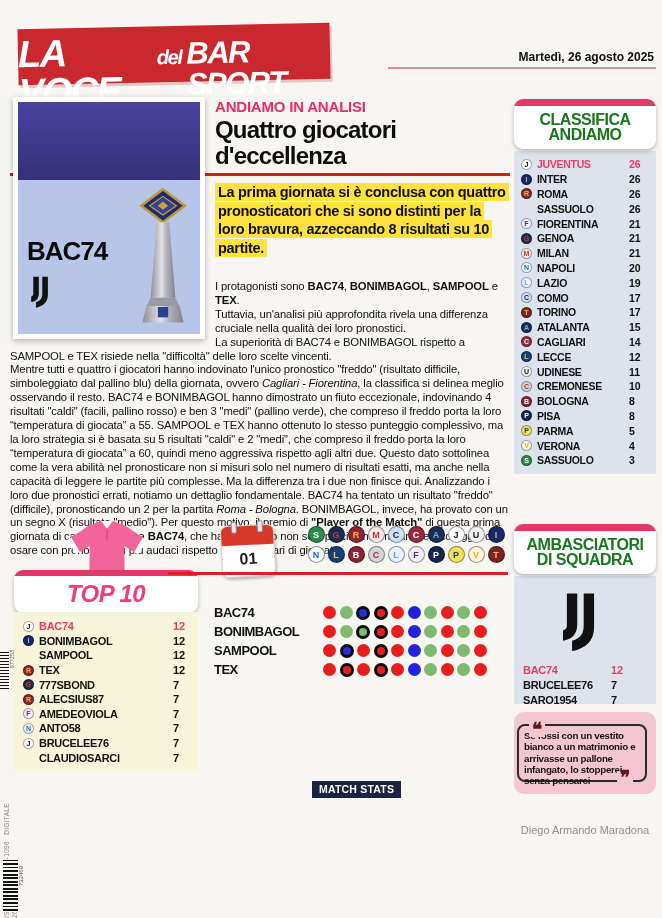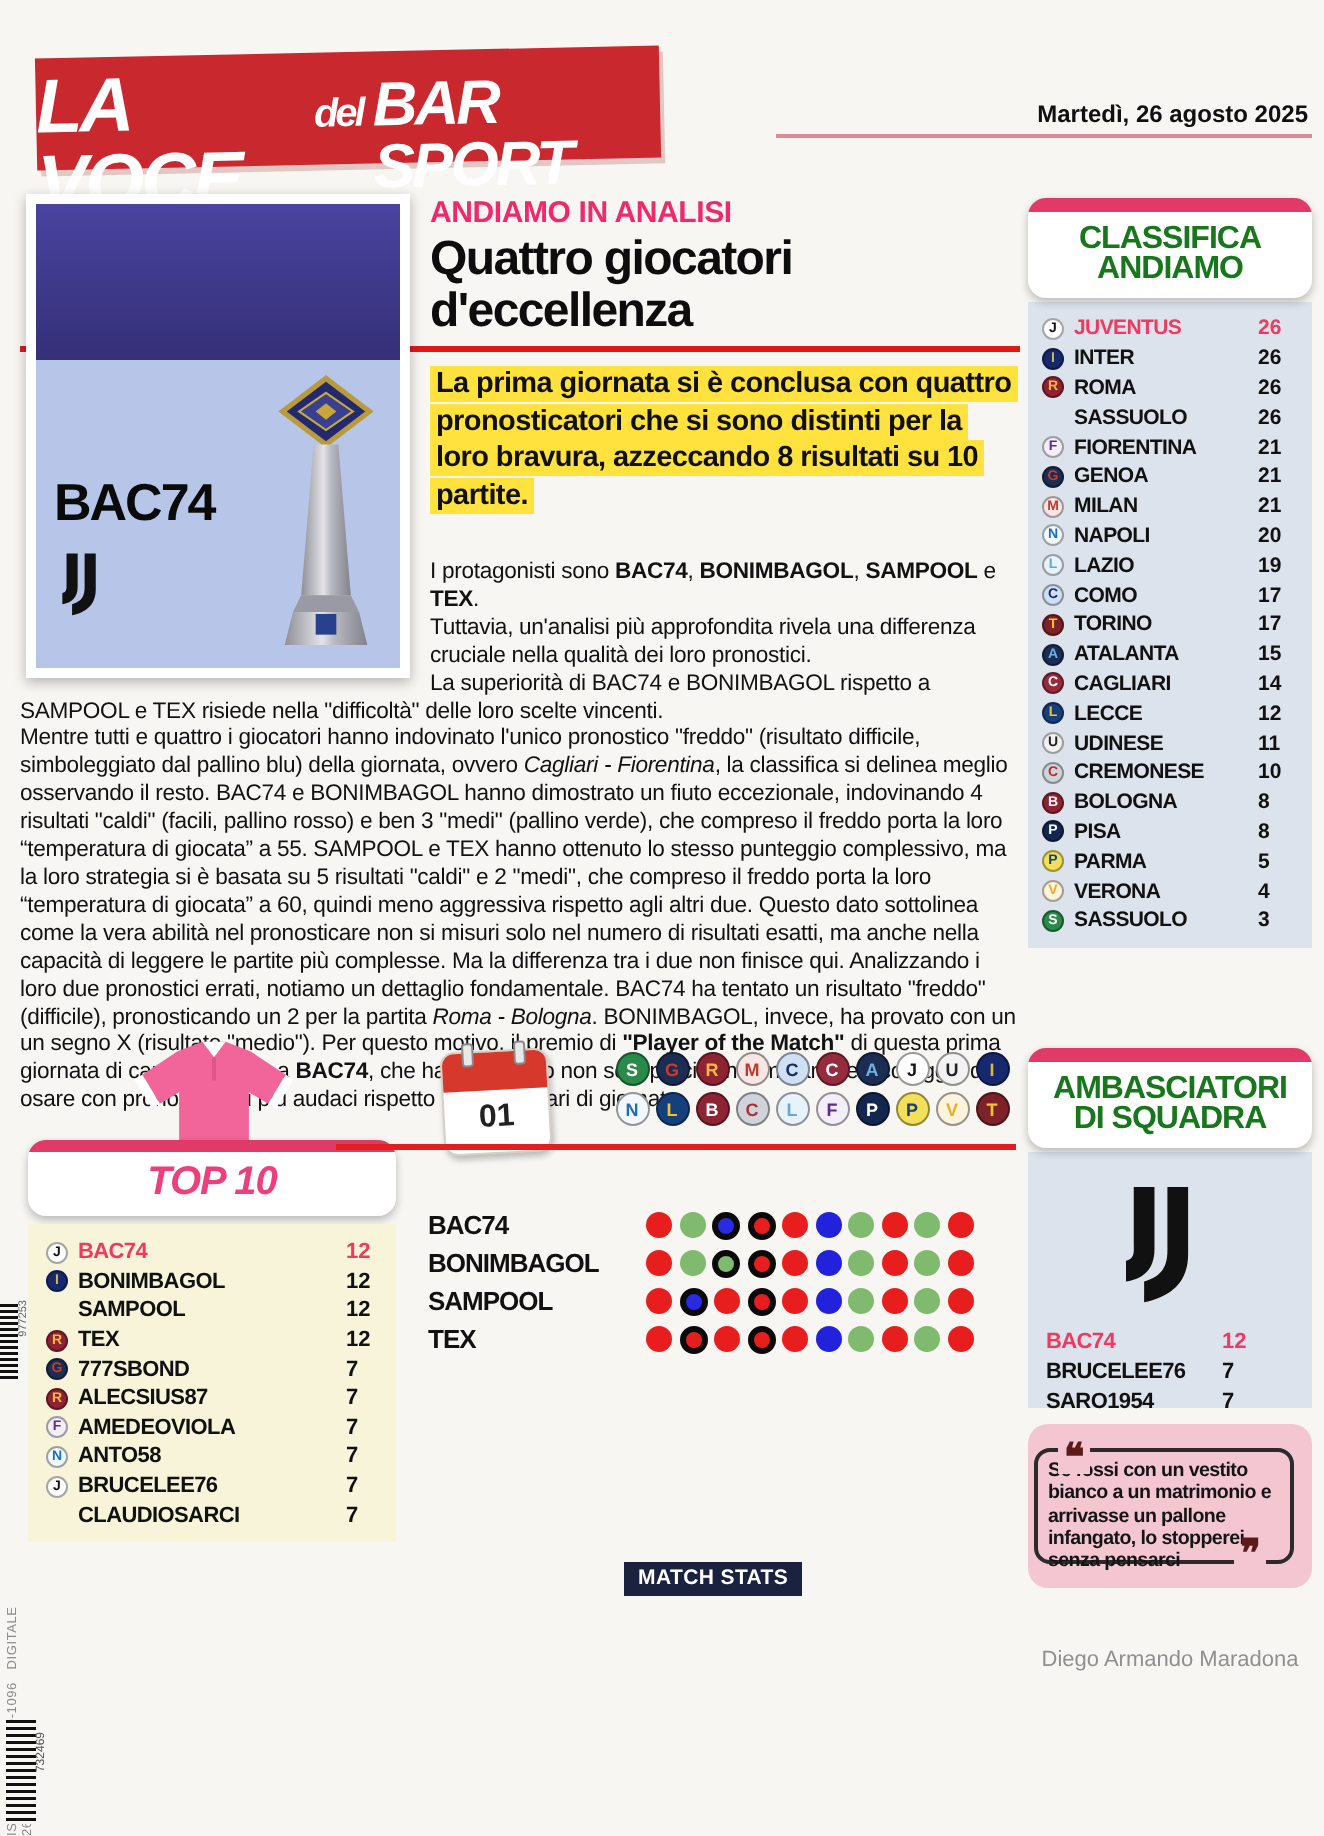--- a/index.html
+++ b/index.html
@@ -55,21 +55,21 @@
     border:1px solid rgba(0,0,0,.35);box-sizing:border-box;}
   .badge.empty{visibility:hidden;}
   .mbadge{width:17px;height:17px;border-radius:50%;margin:0 1.5px;display:flex;align-items:center;
     justify-content:center;font-size:9px;font-weight:900;border:1px solid rgba(0,0,0,.4);box-sizing:border-box;}
 
   
   .jersey{position:absolute;left:58px;top:518px;}
   .top10-head{position:absolute;left:14px;top:570px;width:184px;background:#fff;border-radius:9px;
     box-shadow:0 2px 4px rgba(0,0,0,.25);text-align:center;padding:10px 0 5px;box-sizing:border-box;overflow:hidden;}
   .top10-head::before{content:"";position:absolute;top:0;left:0;right:0;height:6px;background:#e23a68;}
-  .top10-title{color:#ee3f7d;font-weight:900;font-style:italic;font-size:20px;letter-spacing:-0.5px;}
+  .top10-title{color:#ee3f7d;font-weight:900;font-style:italic;font-size:24px;letter-spacing:-0.5px;}
   .top10-body{position:absolute;left:14px;top:612px;width:184px;background:#f8f4d9;padding:7px 9px 6px;box-sizing:border-box;}
   .trow{display:flex;align-items:center;height:14.6px;font-size:11px;font-weight:800;}
   .trow .tname{flex:1;letter-spacing:-0.3px;} .trow .tpts{width:16px;text-align:left;}
   .trow.hl .tname,.trow.hl .tpts{color:#ee3a5f;}
 
   
   .calendar{position:absolute;left:221px;top:525px;width:52px;height:50px;background:#fff;
     border:1px solid #d8cfc6;border-radius:7px;box-shadow:1px 2px 3px rgba(0,0,0,.25);transform:rotate(-3deg);}
   .calendar-top{position:relative;height:19px;background:#d6392c;border-radius:6px 6px 0 0;}
   .cal-ring{position:absolute;top:-5px;width:4px;height:10px;background:#e8e8e8;border:1px solid #8a8a8a;border-radius:2px;}

